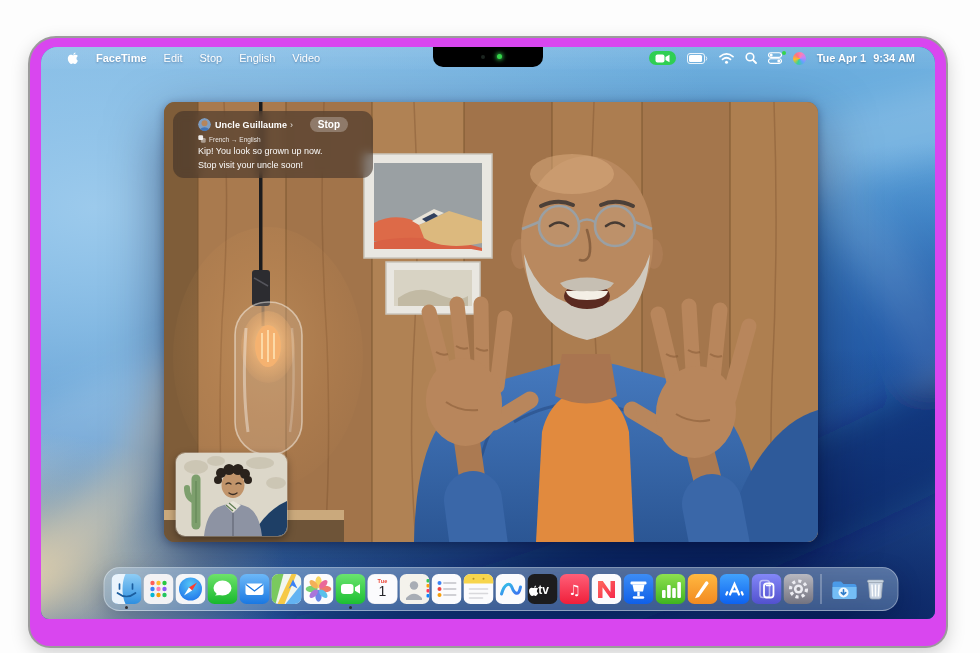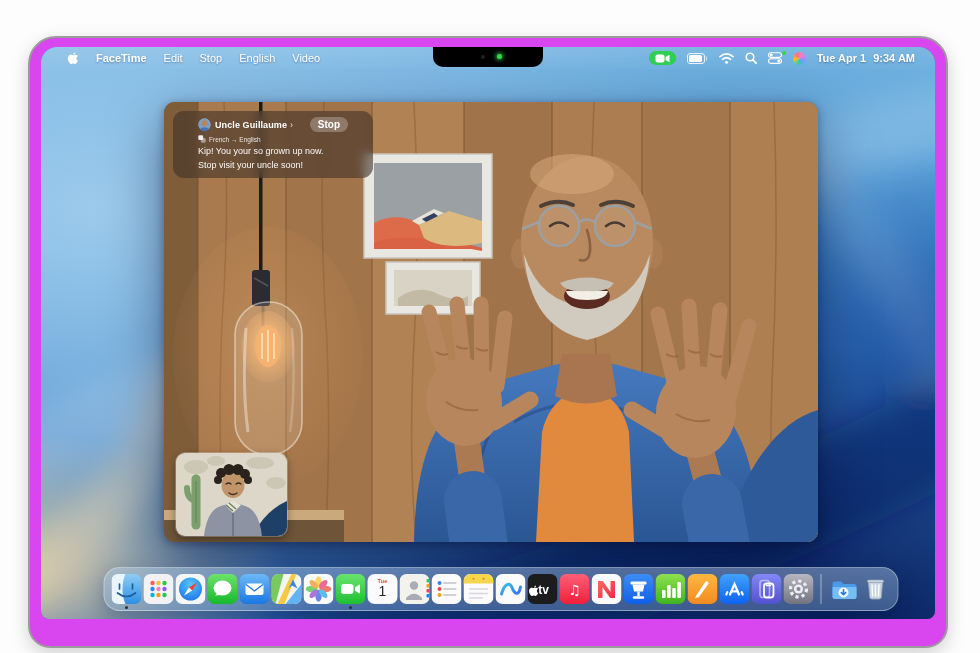--- a/index.html
+++ b/index.html
@@ -331,21 +331,21 @@
           </div>
           <div class="cap-row2">
             <span style="display:flex;">
               <svg width="8" height="8" viewBox="0 0 10 10">
                 <rect x="0.4" y="0.4" width="6" height="6" rx="1.6" fill="rgba(255,255,255,.9)"></rect>
                 <rect x="3.6" y="3.6" width="6" height="6" rx="1.6" fill="rgba(255,255,255,.45)"></rect>
               </svg>
             </span>
             <span class="cap-lang">French → English</span>
           </div>
-          <div class="cap-line">Kip! You your so grown up now.</div>
+          <div class="cap-line">Kip! You look so grown up now.</div>
           <div class="cap-line">Stop visit your uncle soon!</div>
         </div>
 
         <div class="pip">
           <svg viewBox="0 0 111 83" width="111" height="83" preserveAspectRatio="none">
             <rect width="111" height="83" fill="#dcd7c9"></rect>
             <g fill="#c9c2b0" opacity=".8">
               <ellipse cx="20" cy="14" rx="12" ry="7"></ellipse>
                 <ellipse cx="84" cy="10" rx="14" ry="6"></ellipse>
               <ellipse cx="100" cy="30" rx="10" ry="6"></ellipse>

